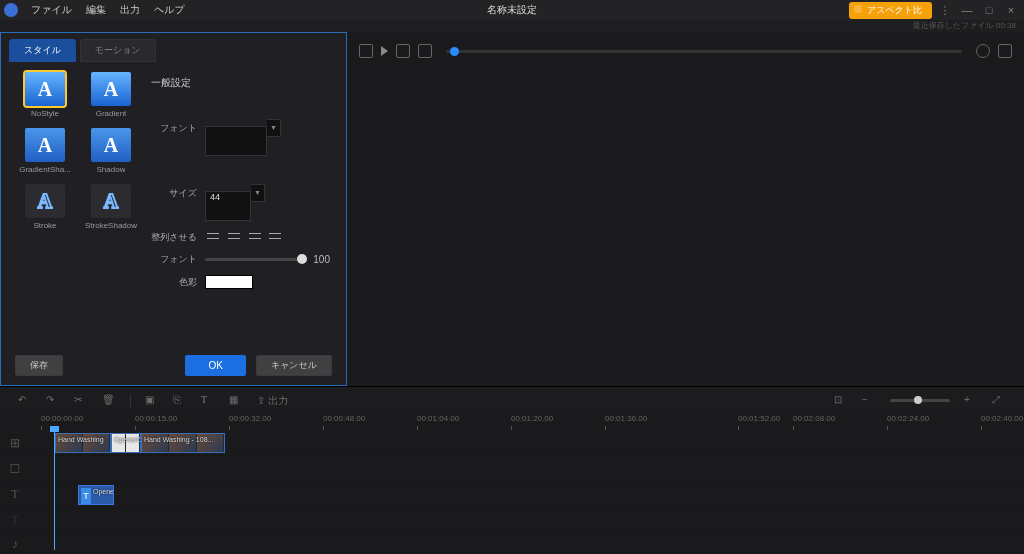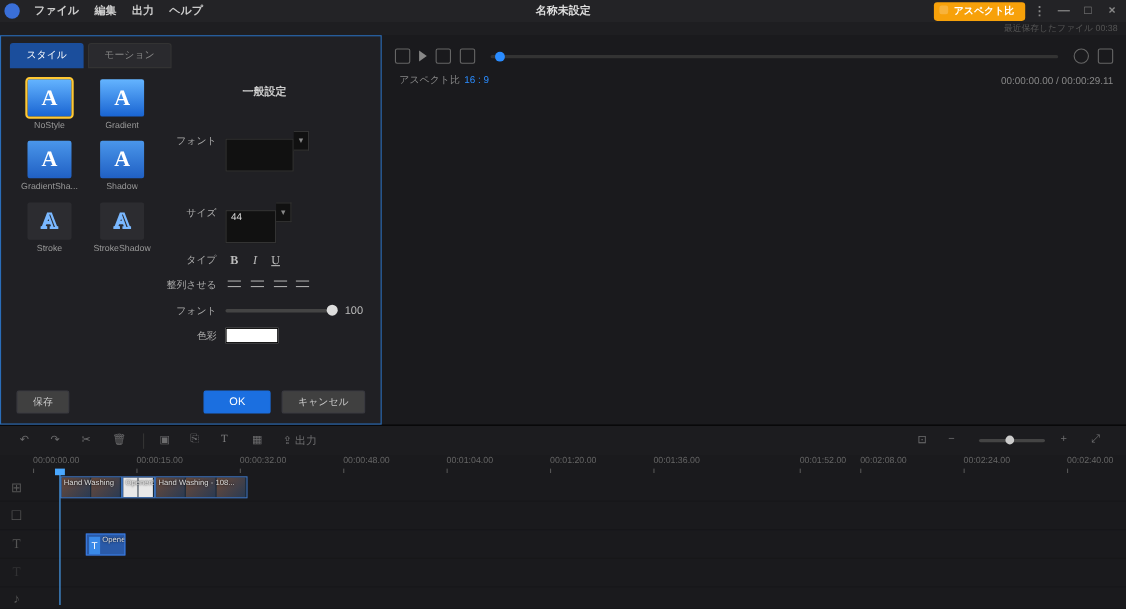--- a/index.html
+++ b/index.html
@@ -1,19 +1,19 @@
 <!DOCTYPE html>
 <html><head>
 <meta charset="utf-8">
 <style>
 * { margin: 0; padding: 0; box-sizing: border-box; font-family: "Hiragino Sans", "Meiryo", sans-serif; }
 body { background: #1a1a1d; color: #bbb; font-size: 10px; width: 1024px; height: 554px; overflow: hidden; position: relative; }
 
 
-.menubar { height: 20px; background: #232326; display: flex; align-items: center; padding: 0 4px; position: relative; font-weight: bold; }
+.menubar { height: 20px; background: #232326; display: flex; align-items: center; padding: 0 4px; position: relative; }
 .logo { width: 14px; height: 14px; border-radius: 50%; background: #3a6fd8; margin-right: 6px; }
 .menu-item { padding: 0 7px; font-size: 10px; color: #ccc; cursor: default; }
 .title-center { position: absolute; left: 50%; transform: translateX(-50%); font-size: 10px; color: #ddd; }
 .menubar-right { margin-left: auto; display: flex; align-items: center; gap: 4px; }
 .upgrade-btn { background: #f7a10a; color: #fff; padding: 2px 10px 2px 18px; border-radius: 3px; font-size: 9px; position: relative; }
 .upgrade-btn::before { content:""; position:absolute; left:5px; top:3px; width:8px; height:8px; background:#fff3; border-radius:2px; }
 .win-ctrl { width: 18px; text-align: center; color: #888; font-size: 11px; }
 .subbar { height: 12px; background: #1e1e21; text-align: right; padding-right: 8px; font-size: 8px; color: #555; }
 
 
@@ -27,21 +27,21 @@
 .styles-col { width: 150px; padding: 10px 0 0 18px; display: flex; flex-wrap: wrap; gap: 10px 14px; align-content: flex-start; }
 .style-tile { width: 52px; display: flex; flex-direction: column; align-items: center; gap: 3px; }
 .style-square { width: 40px; height: 34px; border-radius: 2px; display: flex; align-items: center; justify-content: center; font-weight: bold; font-size: 20px; color: #fff; font-family: serif; }
 .sel { outline: 2px solid #ffc833; }
 .grad-a { background: linear-gradient(#64b4ff,#1964d2); }
 .grad-s { background: linear-gradient(#4a96ea,#2060c4); }
 .grad-c { color: transparent; -webkit-text-stroke: 2px #7ab8ff; background:#2c2c30; }
 .style-label { font-size: 8px; color: #999; max-width: 52px; overflow: hidden; white-space: nowrap; }
 
 .form-col { flex: 1; padding: 14px 16px 0 0; }
-.form-col h4 { font-size: 10px; color: #ccc; text-align: center; margin-bottom: 10px; font-weight: bold; }
+.form-col h4 { font-size: 10px; color: #ccc; margin-bottom: 10px; font-weight: normal; }
 .row { display: flex; align-items: center; margin-bottom: 9px; }
 .row label { width: 54px; text-align: right; font-size: 9px; color: #aaa; padding-right: 8px; }
 .sel-box, .num-box { background: #111; border: 1px solid #333; height: 30px; font-size: 9px; color: #ddd; padding: 0 4px; margin-top: 26px; }
 .sel-box { width: 62px; }
 .num-box { width: 46px; }
 .dd { width: 14px; height: 18px; background: #111; border: 1px solid #333; border-left: none; text-align: center; line-height: 16px; font-size: 8px; color: #888; }
 .biu span { display:inline-block; width:16px; text-align:center; font-size:11px; font-family: serif; }
 .align-icons span { display:inline-block; width:16px; height:12px; position:relative; margin-right:2px; }
 .align-icons span::before, .align-icons span::after { content:""; position:absolute; background:#aaa; height:1px; left:2px; right:2px; }
 .align-icons span::before { top:3px; }
@@ -76,21 +76,21 @@
 .aspect span:last-child { color:#2a8cff; margin-left:4px; }
 
 
 .toolbar { height:28px; background:#1c1c1f; display:flex; align-items:center; gap:14px; padding:0 18px; border-top:1px solid #000; }
 .tool-ic { width:14px; height:14px; opacity:.5; }
 .toolbar .grow { flex:1; }
 .zoom { width:60px; height:3px; background:#444; border-radius:2px; position:relative; }
 .zoom::after { content:""; position:absolute; left:24px; top:-3px; width:8px; height:8px; border-radius:50%; background:#ccc; }
 
 .ruler { height:16px; position:relative; margin-left:30px; }
-.tick { position:absolute; top:0; font-size:8px; color:#666; }
+.tick { position:absolute; top:0; font-size:8px; color:#666;margin-left:11px; }
 .tick::before { content:""; position:absolute; left:0; top:12px; width:1px; height:4px; background:#555; }
 
 .tracks { position:relative; height:120px; }
 .playhead { position:absolute; left:54px; top:0; bottom:0; width:1px; background:#4aa8ff; z-index:5; }
 .playhead::before { content:""; position:absolute; top:-4px; left:-4px; width:9px; height:6px; background:#4aa8ff; }
 .track-row { height:26px; display:flex; align-items:center; border-bottom:1px solid #17171a; }
 .track-head { width:30px; display:flex; align-items:center; justify-content:center; color:#555; font-size:12px; }
 .track-body { flex:1; position:relative; height:100%; }
 .clip { position:absolute; top:3px; height:20px; border:1px solid #3a6fb8; background:#2a3444; overflow:hidden; display:flex; }
 .clip.text { background:#2a5aa8; border-color:#3a7ae0; }
@@ -156,28 +156,20 @@
           <label>フォント</label>
           <div class="sel-box"></div>
             <div class="dd">▾</div>
         </div>
         <div class="row">
           <label>サイズ</label>
           <div class="num-box">44</div>
             <div class="dd">▾</div>
         </div>
         <div class="row">
-          <label>タイプ</label>
-          <div class="biu">
-            <span style="font-weight:bold">B</span>
-            <span style="font-style:italic">I</span>
-            <span style="text-decoration:underline">U</span>
-          </div>
-        </div>
-        <div class="row">
           <label>整列させる</label>
           <div class="align-icons">
             <span></span>
             <span></span>
             <span></span>
             <span></span>
           </div>
         </div>
         <div class="row">
           <label>フォント</label>
@@ -200,27 +192,20 @@
 
   <div class="right-panel">
     <div class="controls">
       <div class="ctrl-ic"></div>
       <div class="play-ic"></div>
       <div class="ctrl-ic"></div>
       <div class="ctrl-ic"></div>
       <div class="seek"></div>
       <div class="ctrl-ic" style="border-radius:50%"></div>
       <div class="ctrl-ic"></div>
-    </div>
-    <div style="display:flex; align-items:center; padding:2px 4px 4px 4px;">
-      <div class="aspect">
-        <span>アスペクト比</span><span>16 : 9</span>
-      </div>
-      <div style="flex:1"></div>
-      <div class="time">00:00:00.00 / 00:00:29.11</div>
     </div>
   </div>
 </div>
 
 <div class="toolbar">
   <div class="tool-ic">↶</div>
   <div class="tool-ic">↷</div>
   <div class="tool-ic">✂</div>
   <div class="tool-ic">🗑</div>
   <div style="width:1px;height:14px;background:#333"></div>

